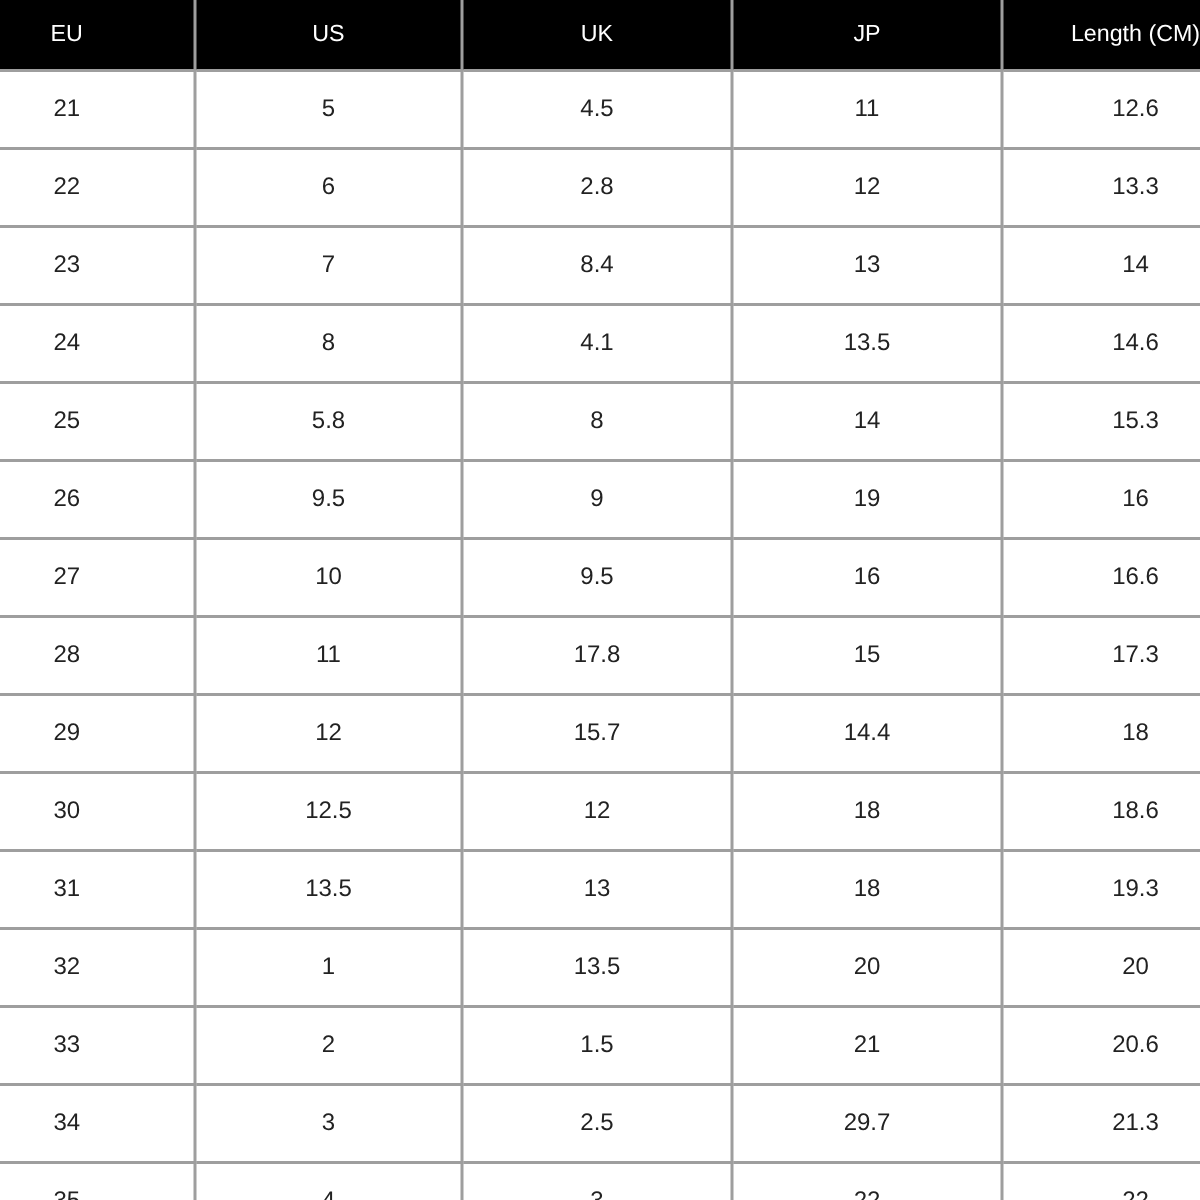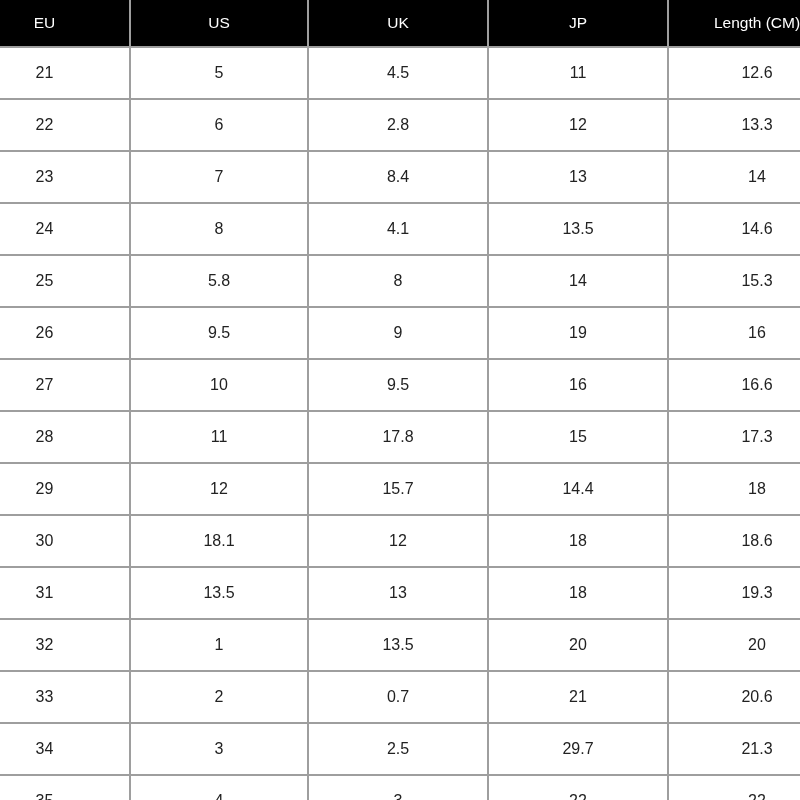--- a/index.html
+++ b/index.html
@@ -126,21 +126,21 @@
         </tr>
         <tr>
           <td>29</td>
           <td>12</td>
           <td>15.7</td>
           <td>14.4</td>
           <td>18</td>
         </tr>
         <tr>
           <td>30</td>
-          <td>18.1</td>
+          <td>12.5</td>
           <td>12</td>
           <td>18</td>
           <td>18.6</td>
         </tr>
         <tr>
           <td>31</td>
           <td>13.5</td>
           <td>13</td>
           <td>18</td>
           <td>19.3</td>
@@ -148,21 +148,21 @@
         <tr>
           <td>32</td>
           <td>1</td>
           <td>13.5</td>
           <td>20</td>
           <td>20</td>
         </tr>
         <tr>
           <td>33</td>
           <td>2</td>
-          <td>0.7</td>
+          <td>1.5</td>
           <td>21</td>
           <td>20.6</td>
         </tr>
         <tr>
           <td>34</td>
           <td>3</td>
           <td>2.5</td>
           <td>29.7</td>
           <td>21.3</td>
         </tr>

